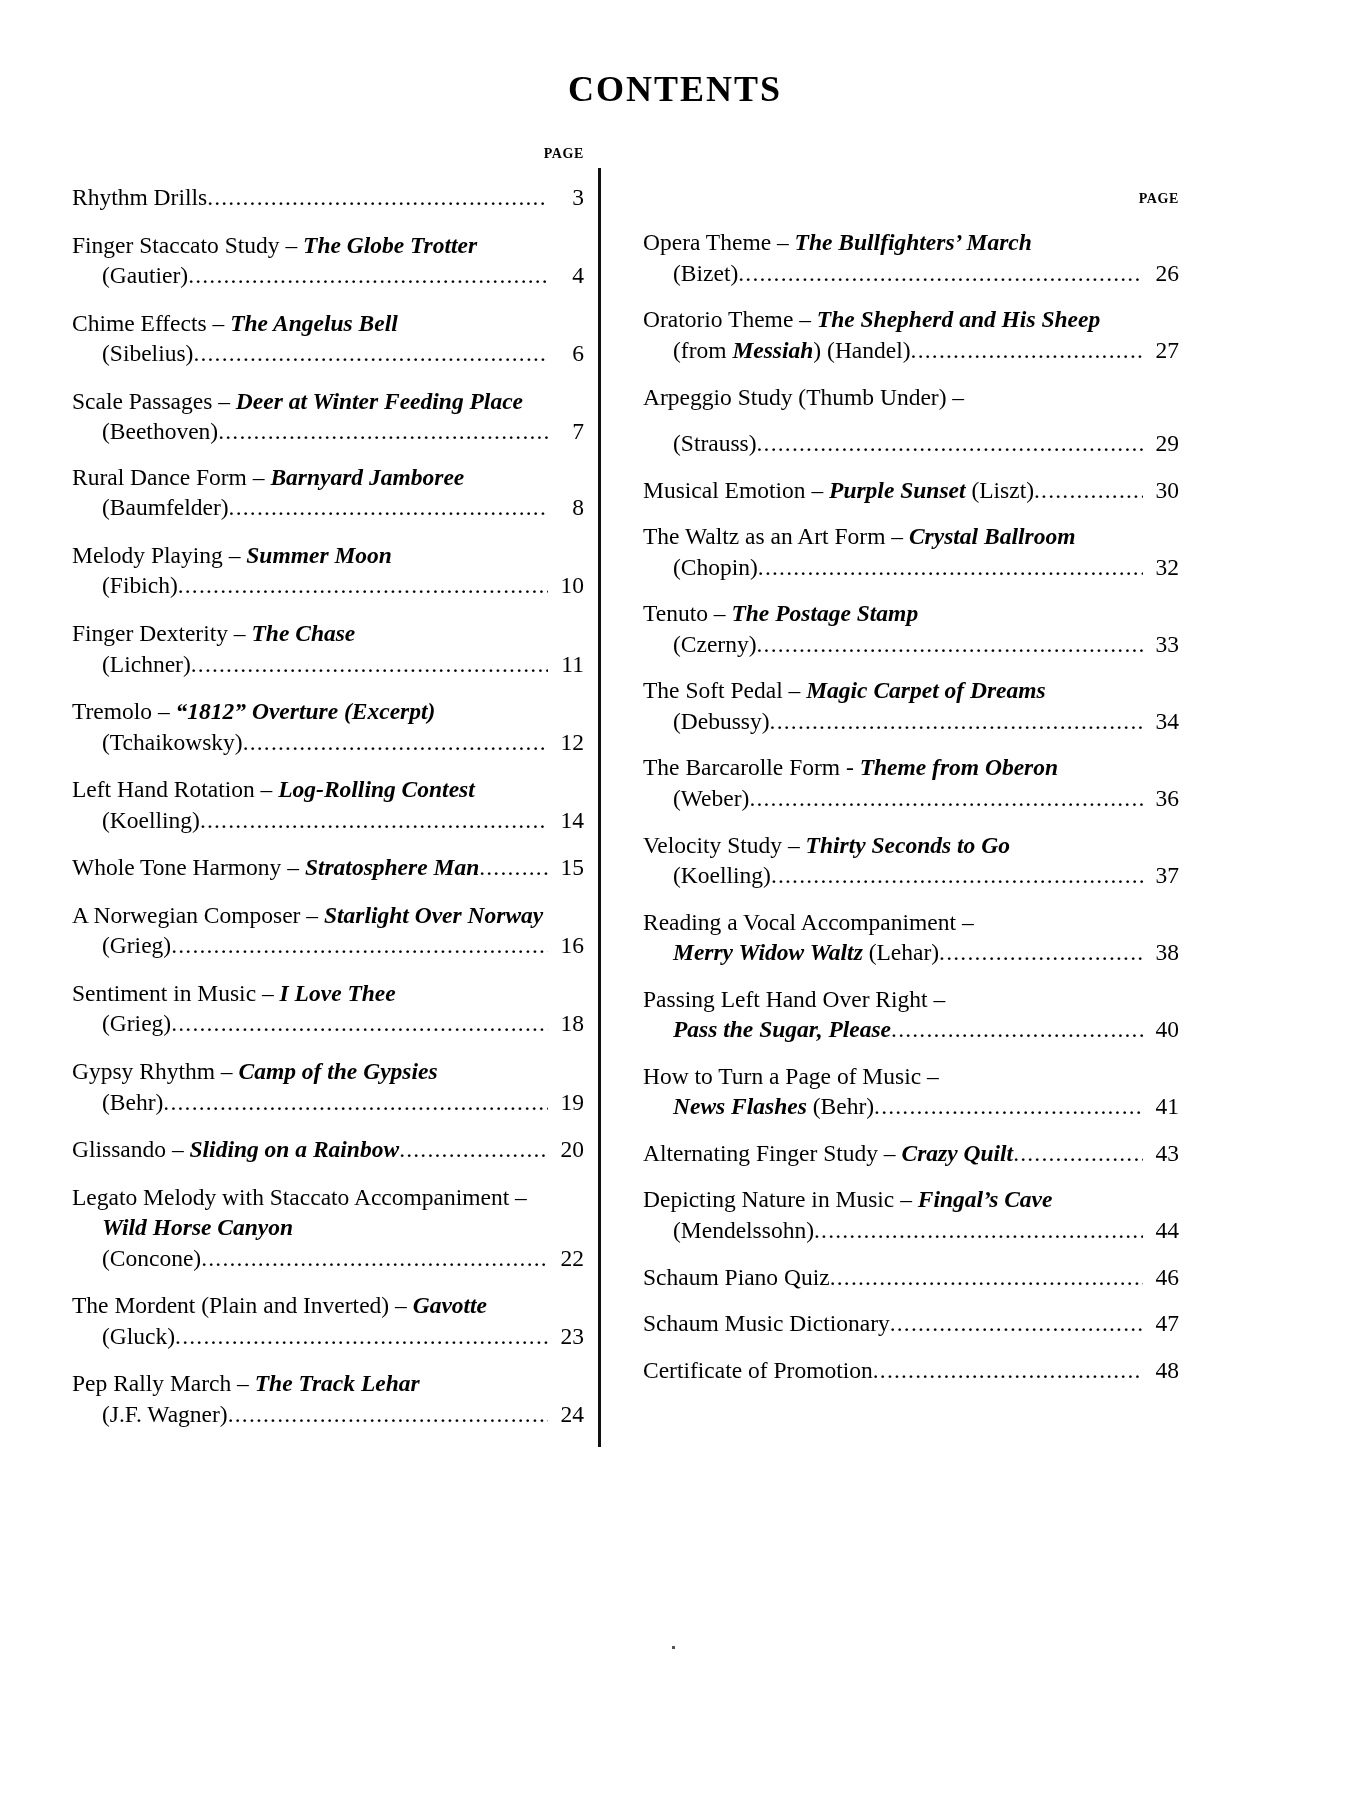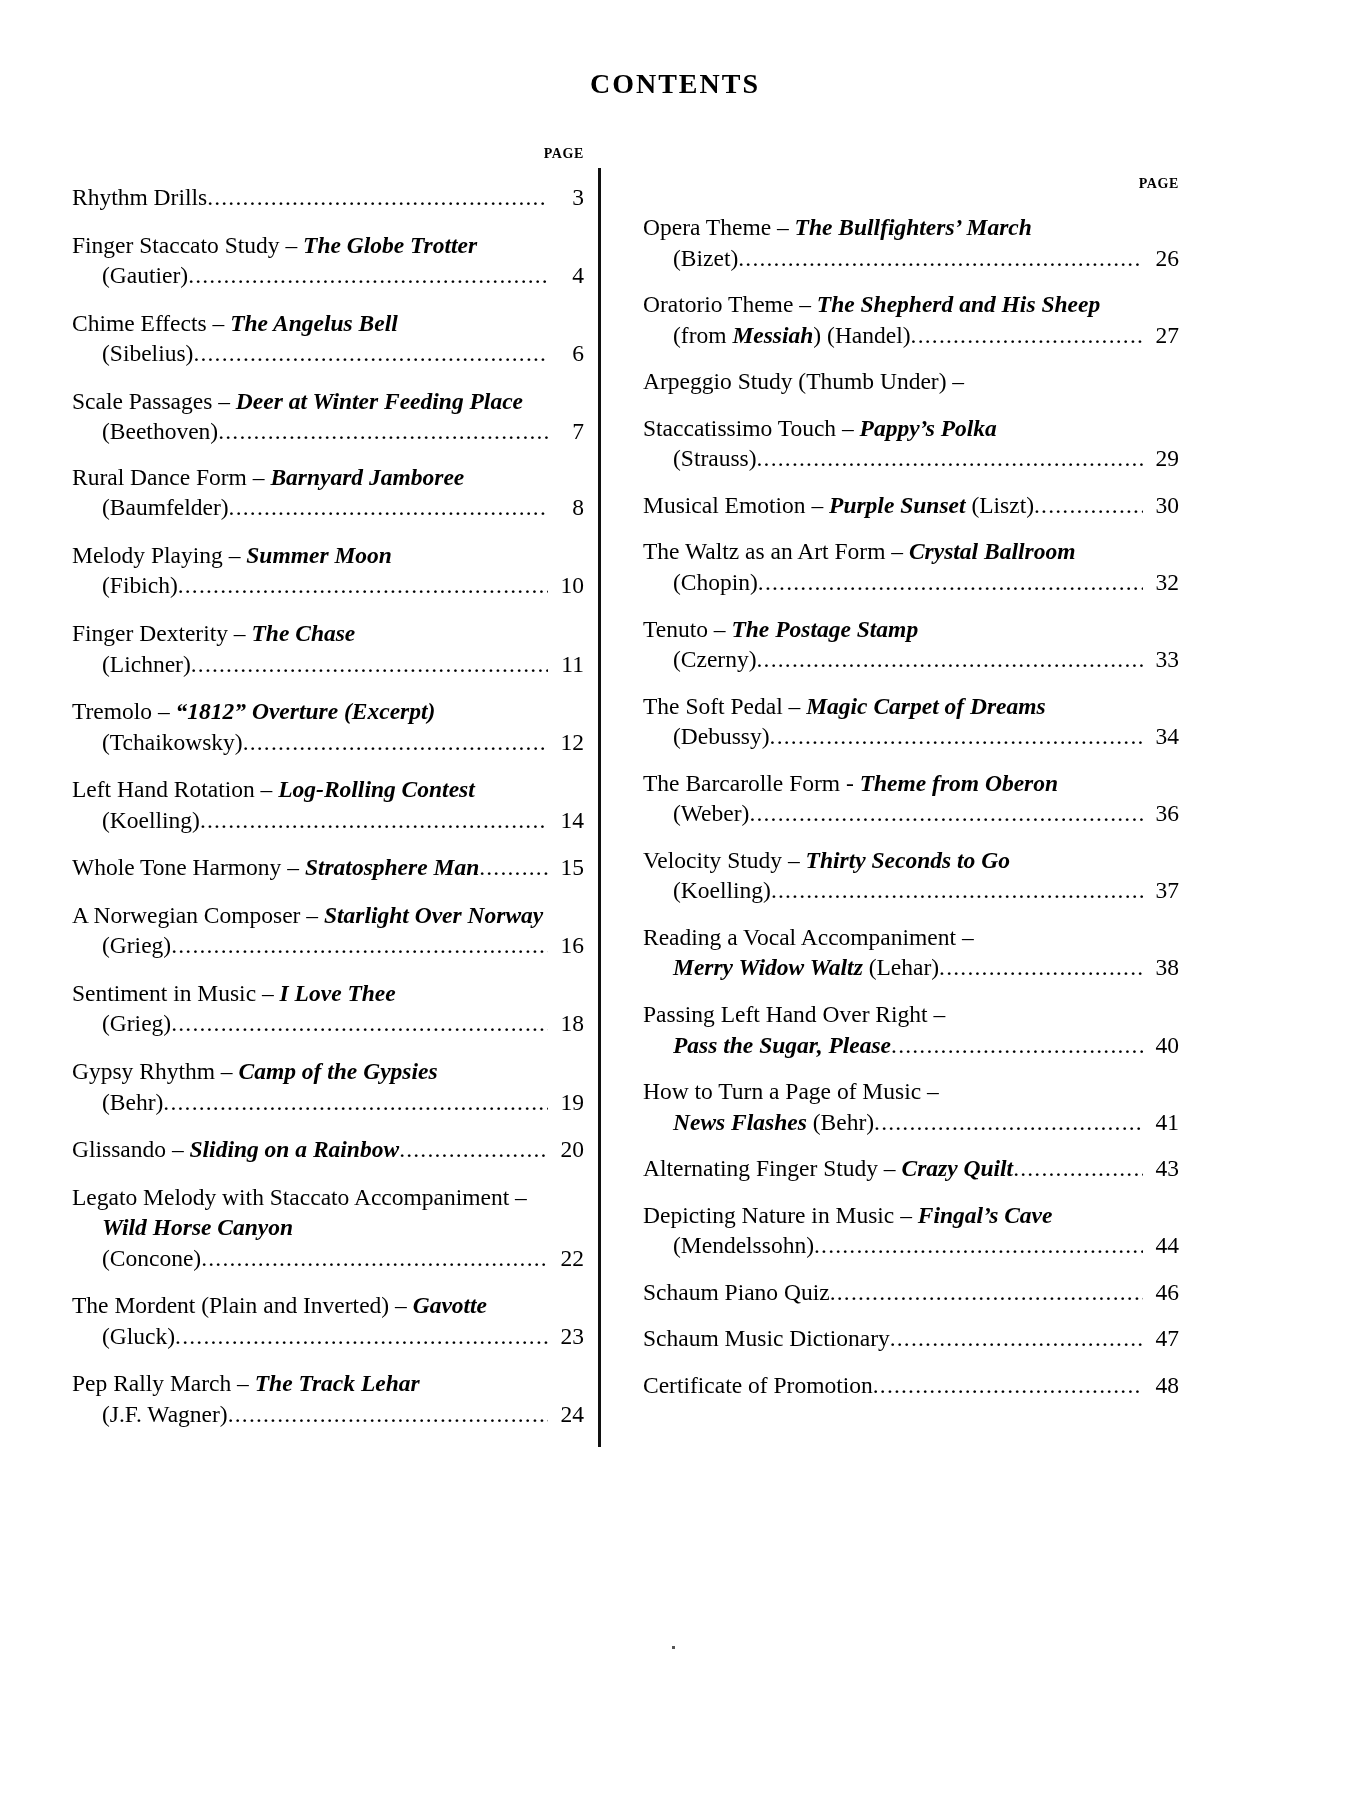--- a/index.html
+++ b/index.html
@@ -18,21 +18,21 @@
 
   .page {
     position: absolute;
     top: 0; left: 0;
     width: 1350px;
     height: 1800px;
   }
 
   .title {
     text-align: center;
-    font-size: 28px;
+    font-size: 36px;
     font-weight: bold;
     letter-spacing: 2px;
     margin-top: 68px;
     font-family: "Liberation Serif", "DejaVu Serif", serif;
   }
 
   .columns {
     position: absolute;
     top: 146px;
     left: 72px;
@@ -323,23 +323,20 @@
               <span class="leader"></span>
               <span class="pg">27</span>
             </div>
           </div>
           <div class="entry">
             <div class="line nolead">
               <span class="txt"><span>Arpeggio Study (Thumb Under) –</span></span>
             </div>
           </div>
           <div class="entry">
-            <div class="line nolead">
-              <span class="txt"><span>Staccatissimo Touch – </span><span class="ital">Pappy’s Polka</span></span>
-            </div>
             <div class="line indent">
               <span class="txt"><span>(Strauss) </span></span>
               <span class="leader"></span>
               <span class="pg">29</span>
             </div>
           </div>
           <div class="entry">
             <div class="line">
               <span class="txt"><span>Musical Emotion – </span><span class="ital">Purple Sunset</span><span> (Liszt)</span></span>
               <span class="leader"></span>

